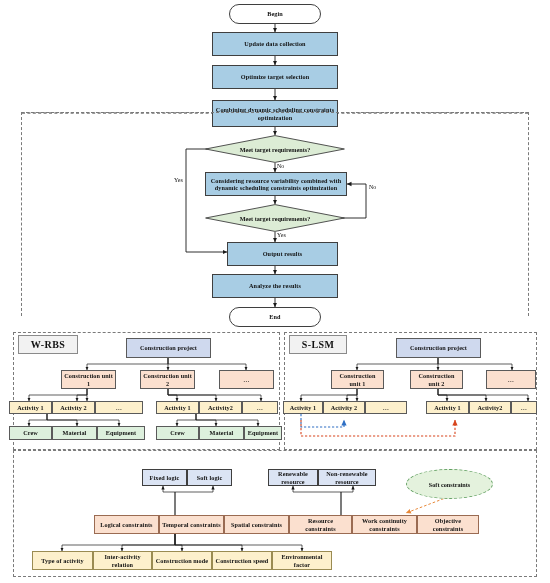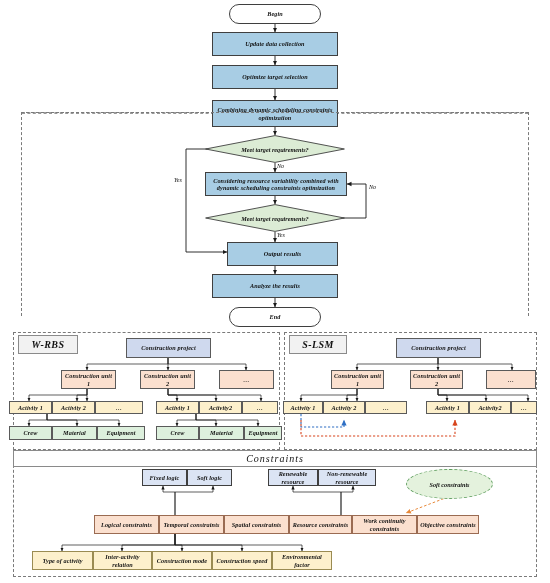--- a/index.html
+++ b/index.html
@@ -1,18 +1,18 @@
 <!DOCTYPE html>
 <html><head>
 <meta charset="utf-8">
 <style>
   html,body{margin:0;padding:0;background:#ffffff;}
   body{width:550px;height:583px;position:relative;overflow:hidden;
        font-family:"Liberation Serif", serif;color:#111;}
-  #canvas{position:absolute;left:0;top:0;width:550px;height:504px;font-style:italic;}
+  #canvas{position:absolute;left:0;top:0;width:550px;height:504px;}
 
   
   .node{position:absolute;box-sizing:border-box;display:flex;align-items:center;
         justify-content:center;text-align:center;border:1px solid #404040;
         font-size:6.2px;font-weight:bold;line-height:1.18;padding:1px 2px;
         letter-spacing:.1px;}
   .proc{background:#a8cde4;border-color:#3f3f3f;}
   .term{background:#ffffff;border-radius:11px;border-color:#3f3f3f;}
   .diamond-wrap{position:absolute;}
   .diamond-wrap svg{position:absolute;left:0;top:0;}
@@ -212,21 +212,20 @@
 
   <div class="node act" style="left:283px;top:401px;width:40px;height:13px;">Activity 1</div>
   <div class="node act" style="left:323px;top:401px;width:42px;height:13px;">Activity 2</div>
   <div class="node act" style="left:365px;top:401px;width:42px;height:13px;">…</div>
 
   <div class="node act" style="left:426px;top:401px;width:43px;height:13px;">Activity 1</div>
   <div class="node act" style="left:469px;top:401px;width:42px;height:13px;">Activity2</div>
   <div class="node act" style="left:511px;top:401px;width:26px;height:13px;">…</div>
 
   <div class="panel" style="left:13px;top:450px;width:524px;height:127px;"></div>
-  <div class="banner" style="left:13px;top:450px;width:524px;height:17px;">Constraints</div>
 
   <div class="node blue2" style="left:142px;top:469px;width:45px;height:17px;">Fixed logic</div>
   <div class="node blue2" style="left:187px;top:469px;width:45px;height:17px;">Soft logic</div>
 
   <div class="node blue2" style="left:268px;top:469px;width:50px;height:17px;">Renewable resource</div>
   <div class="node blue2" style="left:318px;top:469px;width:58px;height:17px;">Non-renewable resource</div>
 
   <div class="ellipse" style="left:406px;top:469px;width:85px;height:28px;">Soft constraints</div>
 
   <div class="node peach" style="left:94px;top:515px;width:65px;height:19px;">Logical constraints</div>

